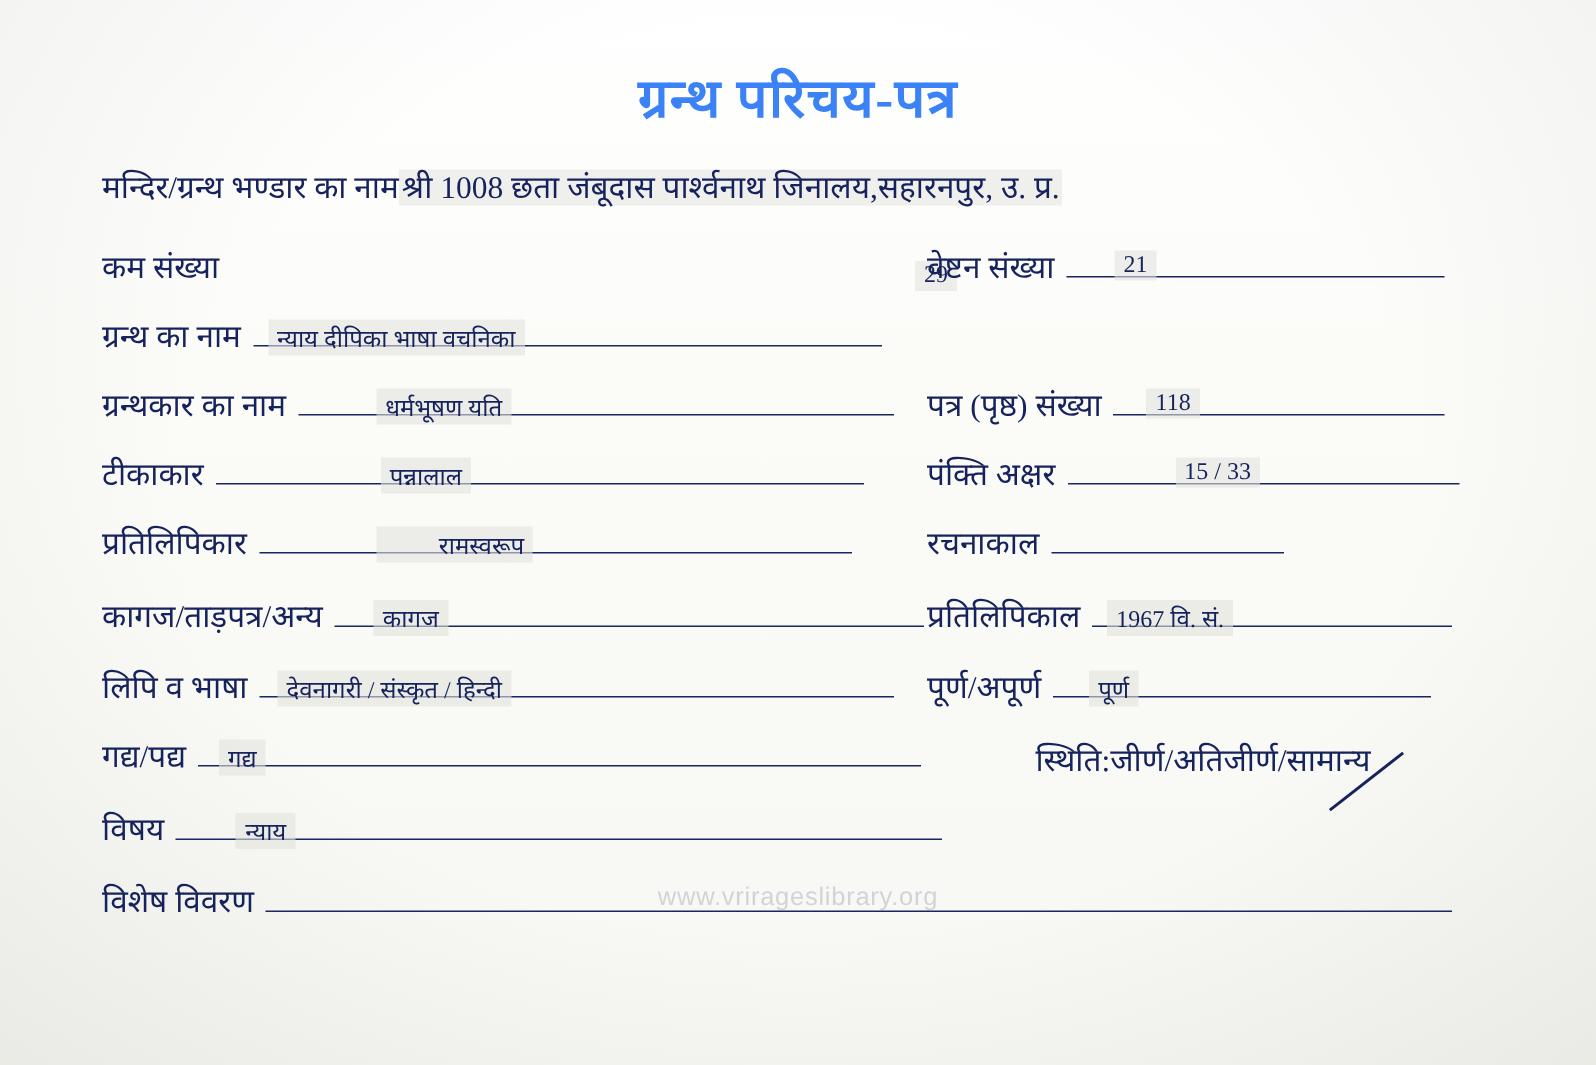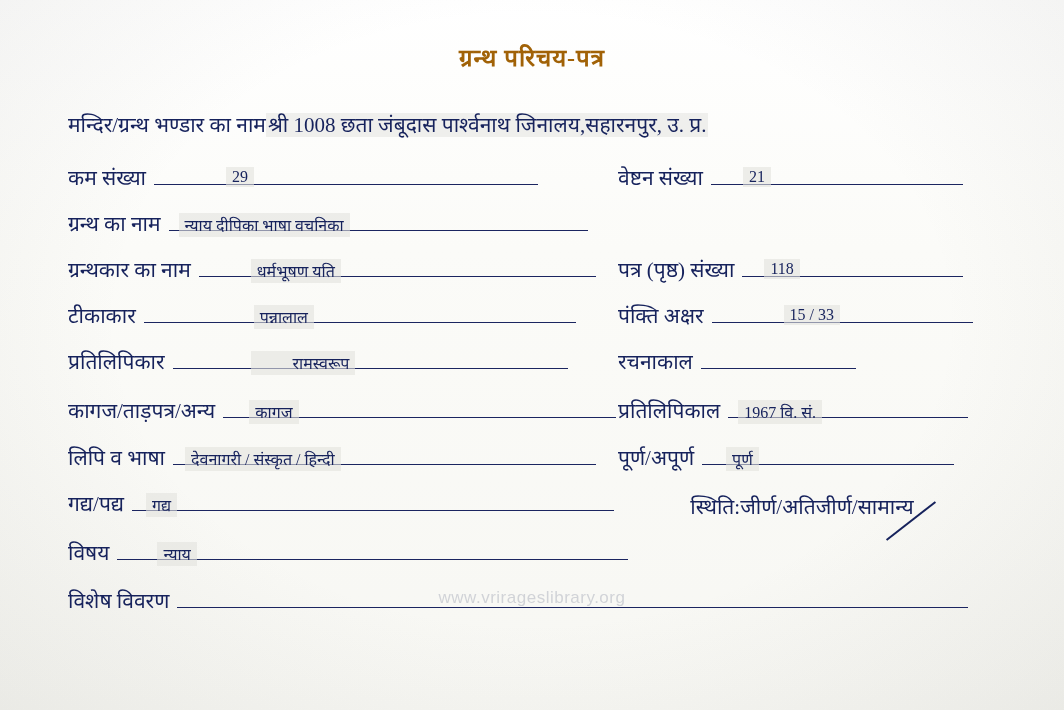--- a/index.html
+++ b/index.html
@@ -28,23 +28,23 @@
     pointer-events: none;
   }
   .title {
     position: absolute;
     top: 40px;
     left: 0;
     width: 1064px;
     text-align: center;
     font-family: "Liberation Serif", serif;
     font-weight: bold;
-    font-size: 24px;
+    font-size: 36px;
     letter-spacing: 1px;
-    color: #a16207;
+    color: #3b82f6;
   }
   .header-row {
     position: absolute;
     top: 110px;
     left: 68px;
     width: 950px;
     font-family: "Liberation Serif", serif;
     font-size: 21px;
     color: #16225c;
     white-space: nowrap;
@@ -118,21 +118,21 @@
 
 <div id="page">
   <div id="paper-texture"></div>
 
   <div class="title">ग्रन्थ परिचय-पत्र</div>
 
   <div class="header-row">
     <span class="lbl">मन्दिर/ग्रन्थ भण्डार का नाम</span><span class="val">श्री 1008 छता जंबूदास पार्श्वनाथ जिनालय,सहारनपुर, उ. प्र.</span>
   </div>
 
-  <div class="field" style="top:163px; left:68px; width:470px;">
+  <div class="field" style="top:163px; left:68px; width:470px;flex-direction:column;">
     <span class="label">कम संख्या</span>
     <span class="rule">
       <span class="value" style="left:72px;">29</span>
     </span>
   </div>
 
   <div class="field" style="top:209px; left:68px; width:520px;">
     <span class="label">ग्रन्थ का नाम</span>
     <span class="rule">
       <span class="value" style="left:10px;">न्याय दीपिका भाषा वचनिका</span>

